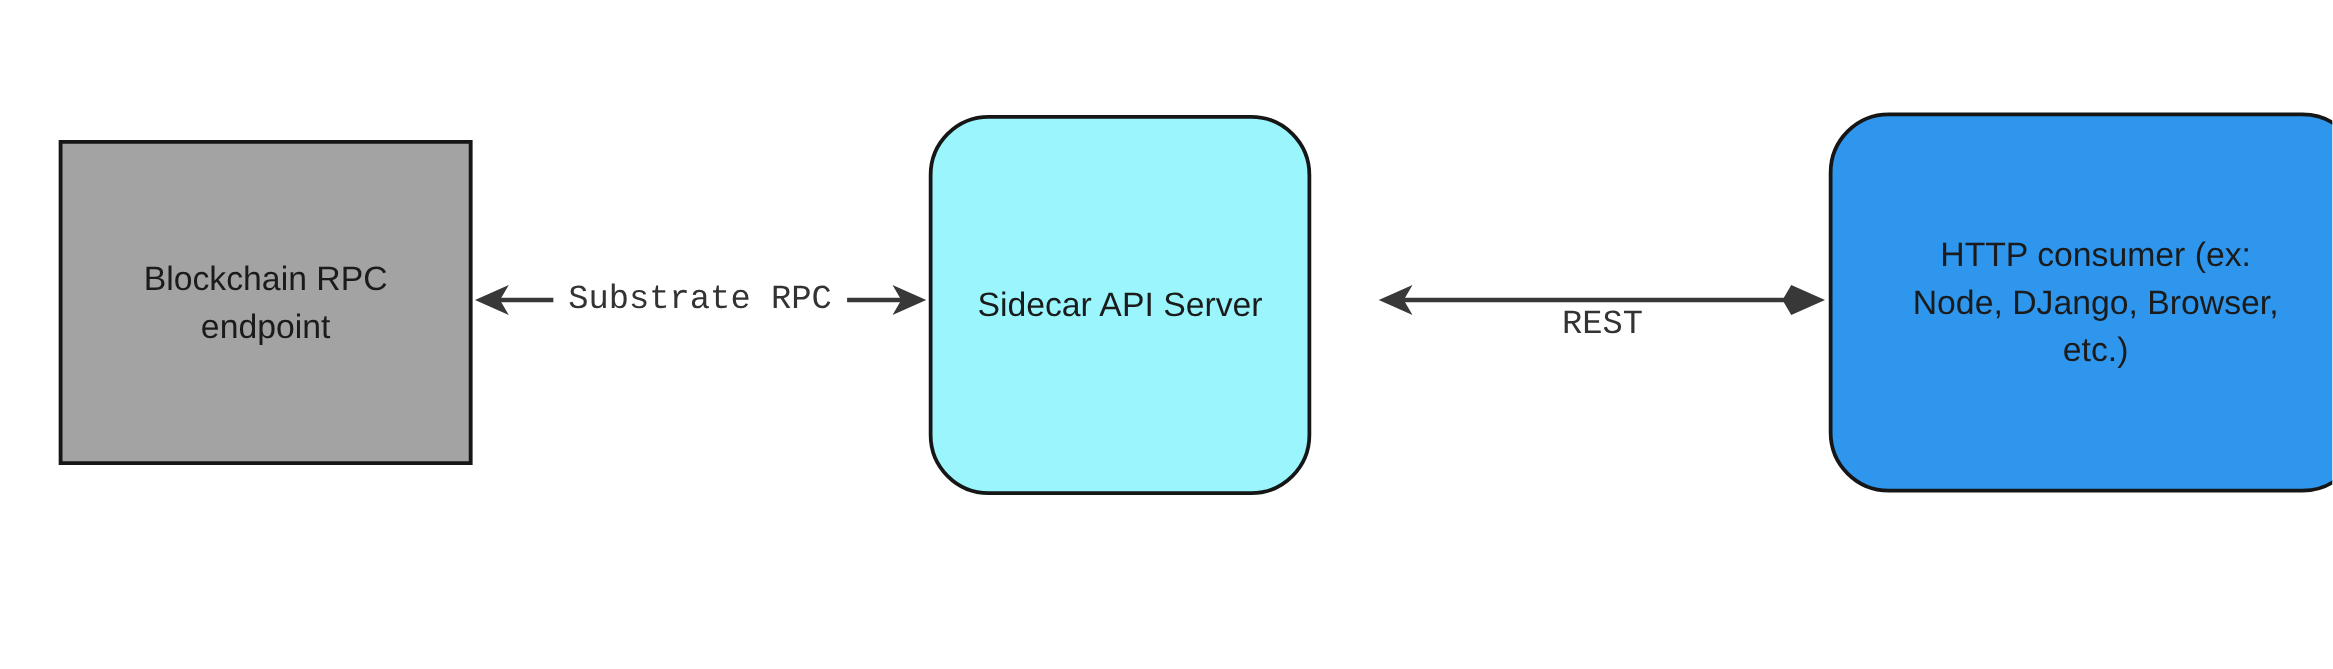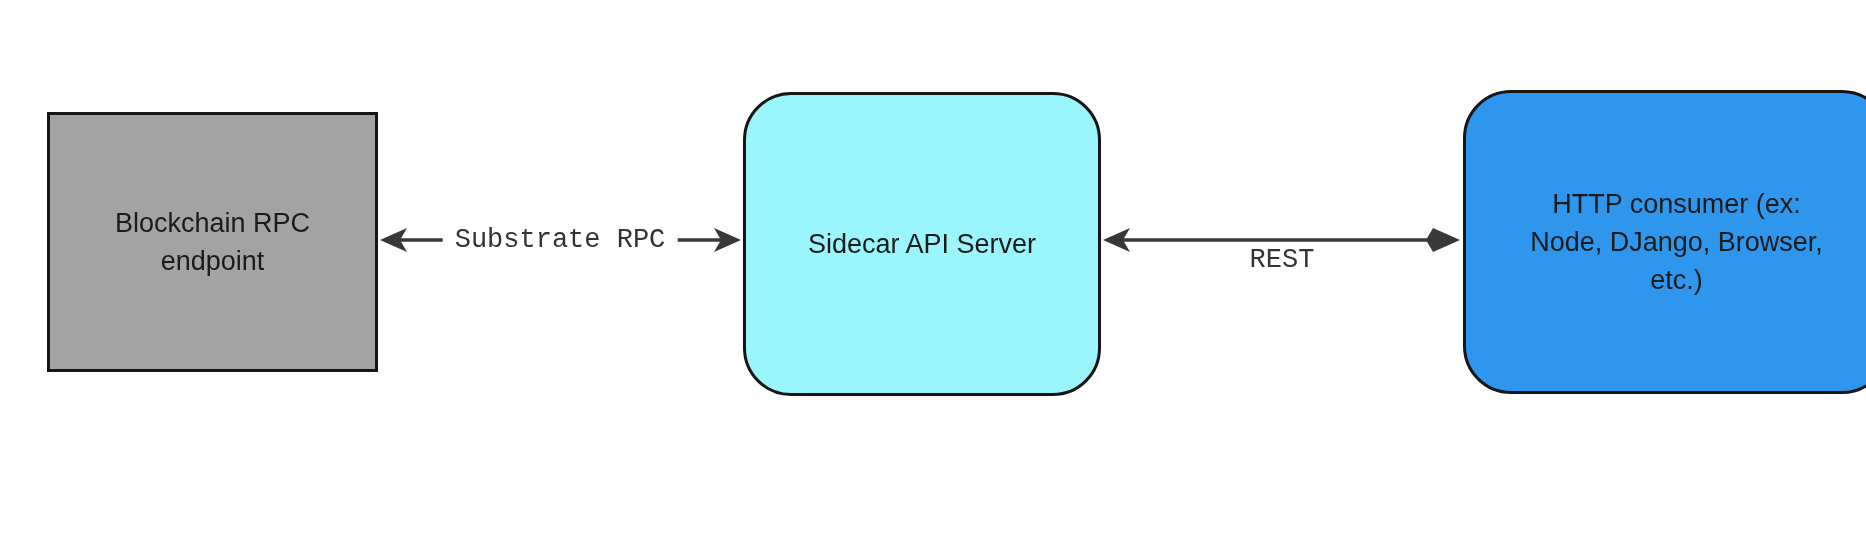--- a/index.html
+++ b/index.html
@@ -23,21 +23,21 @@
     line-height: 1.42;
     text-align: center;
   }
   .node-label { display: inline-block; }
   #node-blockchain {
     left: 47px; top: 112px; width: 331px; height: 260px;
     border-radius: 0;
   }
   #node-blockchain .node-label { max-width: 245px; }
   #node-sidecar {
-    left: 743px; top: 92px; width: 358px; height: 304px;
+    left: 743px; top: 92px; width: 306px; height: 304px;
     border-radius: 48px;
   }
   #node-sidecar .node-label { max-width: 330px; }
   #node-consumer {
     left: 1463px; top: 90px; width: 427px; height: 304px;
     border-radius: 48px;
   }
   #node-consumer .node-label { max-width: 312px; }
   .edges-svg {
     position: absolute;

